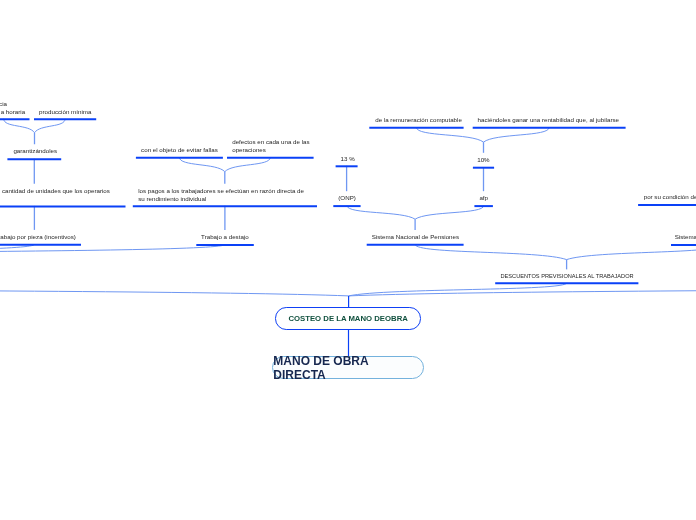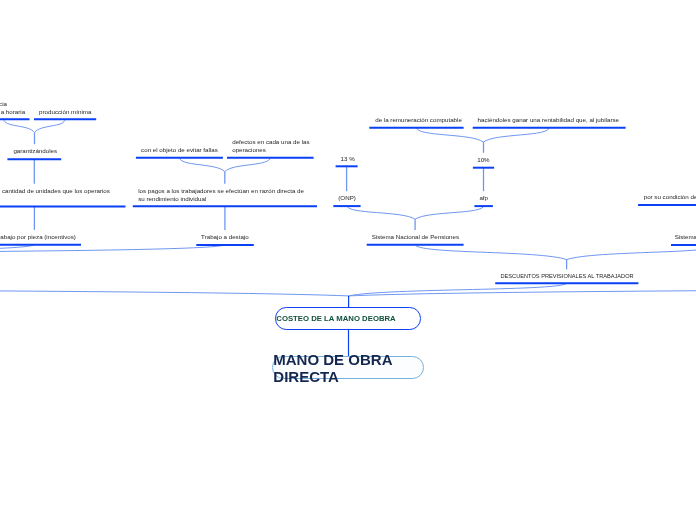--- a/index.html
+++ b/index.html
@@ -3,26 +3,26 @@
 <meta charset="utf-8">
 <title>Mind map</title>
 <style>
   html,body{margin:0;padding:0;background:#fff;}
   body{width:696px;height:520px;overflow:hidden;
        font-family:"Liberation Sans",sans-serif;
        -webkit-font-smoothing:antialiased;}
   #canvas{position:relative;width:696px;height:520px;background:#fff;overflow:hidden;}
   svg.links{position:absolute;left:0;top:0;width:696px;height:520px;overflow:visible;}
   .lbl{position:absolute;color:#1f1f1f;white-space:pre;text-align:left;}
-  .node-box{position:absolute;display:flex;align-items:center;
+  .node-box{position:absolute;display:flex;align-items:center;justify-content:center;
              background:#fff;box-sizing:border-box;}
   #box-main{left:275.3px;top:307.3px;width:145.7px;height:22.5px;border:1.25px solid #0f40f5;
              border-radius:11.25px;color:#11513f;font-size:7.75px;font-weight:bold;}
   #box-root{left:272.3px;top:356.1px;width:152.1px;height:22.9px;background:#fbfdfe;border:1.25px solid #74b2dd;
-             border-radius:11.45px;color:#16274f;font-size:15px;font-weight:bold;}
+             border-radius:11.45px;color:#16274f;font-size:12px;font-weight:bold;}
 </style>
 </head>
 <body>
 
 <div id="canvas">
   <svg class="links" viewBox="0 0 696 520">
     <path d="M3.70,118.80 C3.70,127.83 28.96,124.08 34.50,132.70" fill="none" stroke="#6f97f2" stroke-width="1.0"></path>
     <path d="M65.10,118.80 C65.10,127.83 40.01,124.08 34.50,132.70" fill="none" stroke="#6f97f2" stroke-width="1.0"></path>
     <path d="M34.50,132.70 L34.50,144.25" fill="none" stroke="#6f97f2" stroke-width="1.3"></path>
     <path d="M34.30,158.65 L34.30,183.75" fill="none" stroke="#6f97f2" stroke-width="1.3"></path>

